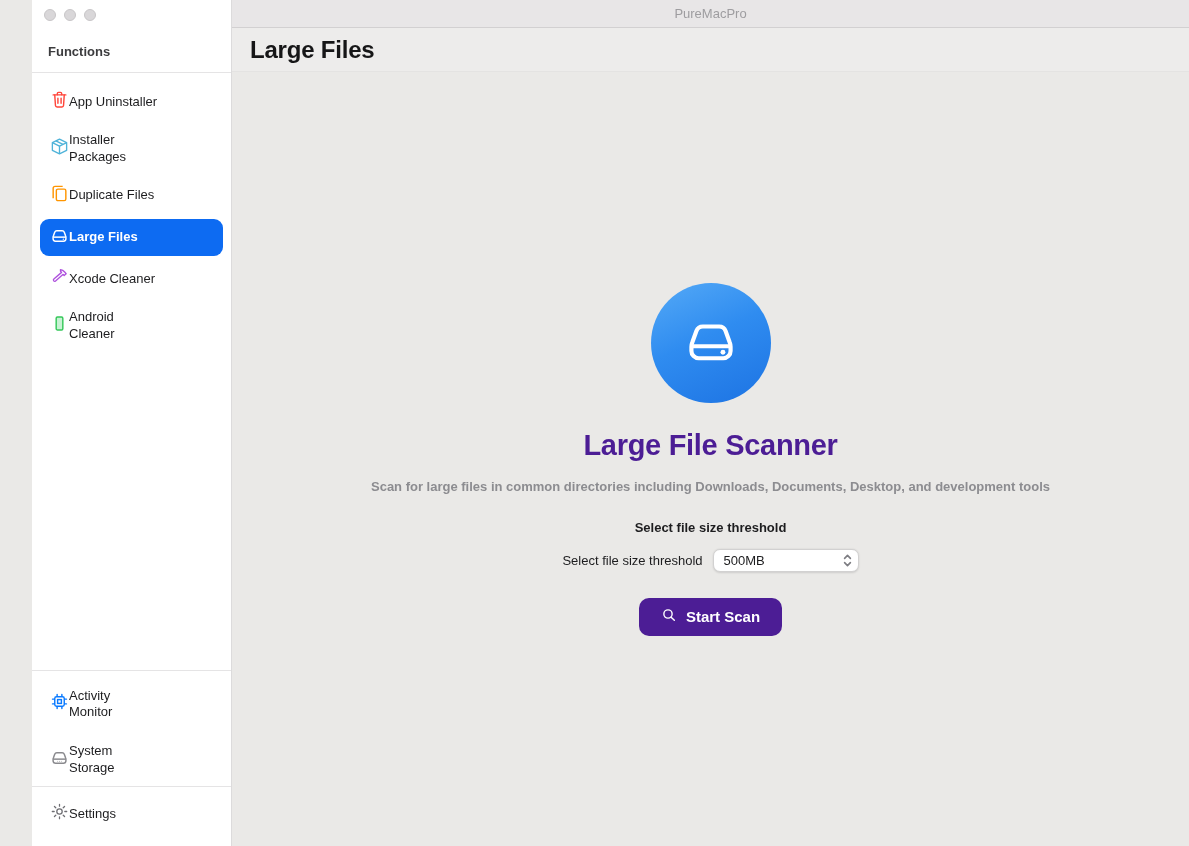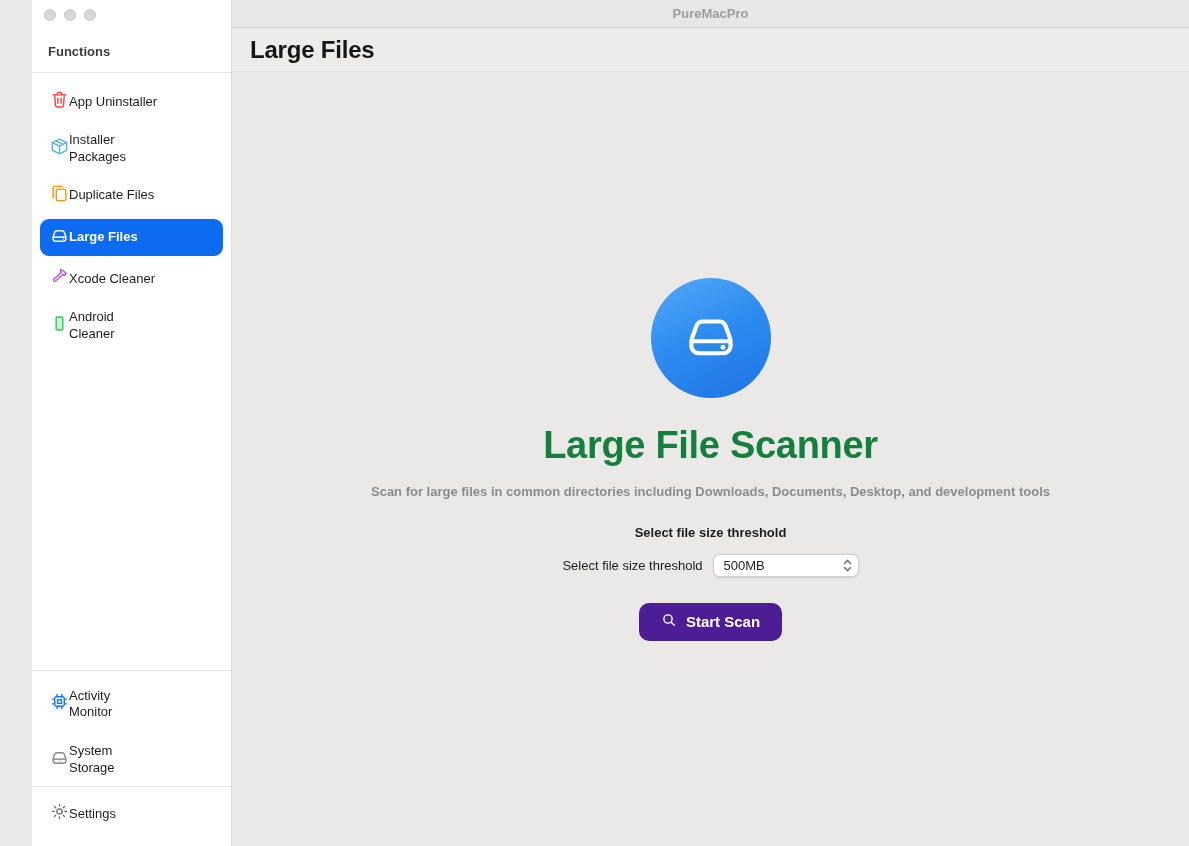--- a/index.html
+++ b/index.html
@@ -42,41 +42,41 @@
   .spacer { flex: 1; }
   .nav.bottom { padding: 10px 0 2px 0; gap: 8px; justify-content: flex-end; }
   .nav.footer { padding: 8px 16px 13px 0; }
 
   
   .main { flex: 1; display: flex; flex-direction: column; height: 846px; }
   .titlebar {
     height: 28px; flex: none;
     background: #e8e6e7; border-bottom: 1px solid #d2d0d1;
     display: flex; align-items: center; justify-content: center;
-    font-size: 13px; font-weight: 700; color: #9e9da0;
+    font-size: 13px; font-weight: 400; color: #9e9da0;
   }
   .page-header {
     height: 44px; flex: none;
     background: #edeceb;
     border-bottom: 1px solid rgba(0,0,0,0.035);
     display: flex; align-items: center; padding: 0 18px;
   }
   .page-header h1 { font-size: 24px; font-weight: 700; color: #161617; letter-spacing: -0.2px; }
 
   .content {
     flex: 1; background: #eae9e7;
     display: flex; flex-direction: column; align-items: center; justify-content: center;
   }
   .big-circle {
     width: 120px; height: 120px; border-radius: 50%;
     background: linear-gradient(155deg, #55aaf7 0%, #2f8cf0 45%, #1d73e3 100%);
     display: flex; align-items: center; justify-content: center;
   }
   .big-circle svg { width: 58px; height: 58px; }
-  .scanner-title { margin-top: 26px; font-size: 38px; font-weight: 700; color: #15803d; letter-spacing: -0.3px; }
+  .scanner-title { margin-top: 26px; font-size: 29px; font-weight: 700; color: #4c1d95; letter-spacing: -0.3px; }
   .scanner-desc  { margin-top: 17px; font-size: 13px; font-weight: 700; color: #8c8c90; }
   .threshold-title { margin-top: 26px; font-size: 13px; font-weight: 700; color: #1d1d1f; }
   .threshold-row { margin-top: 14px; display: flex; align-items: center; gap: 10px; }
   .threshold-row label { font-size: 13px; color: #1d1d1f; }
   .select-wrap { position: relative; display: inline-flex; align-items: center; }
   .select-wrap select {
     appearance: none; -webkit-appearance: none;
     font-family: "Liberation Sans", sans-serif; font-size: 13px; color: #1d1d1f;
     width: 146px; height: 23px; padding: 0 26px 0 10px;
     background: #ffffff; border: 1px solid #d2d1d1; border-radius: 7px;

